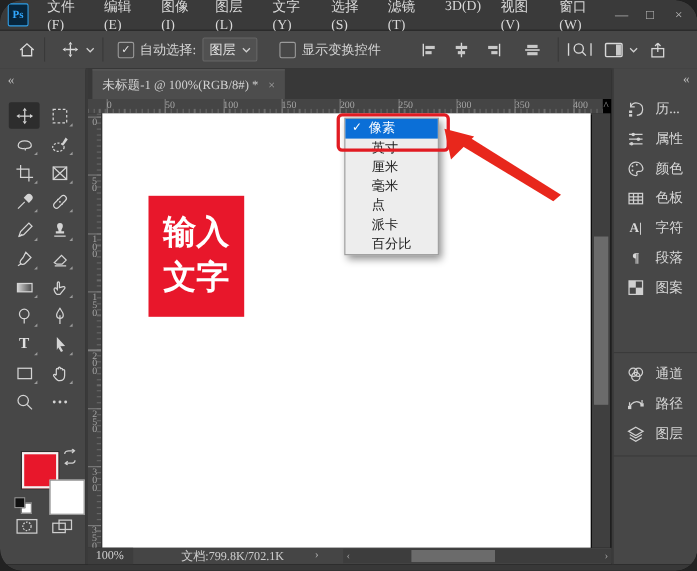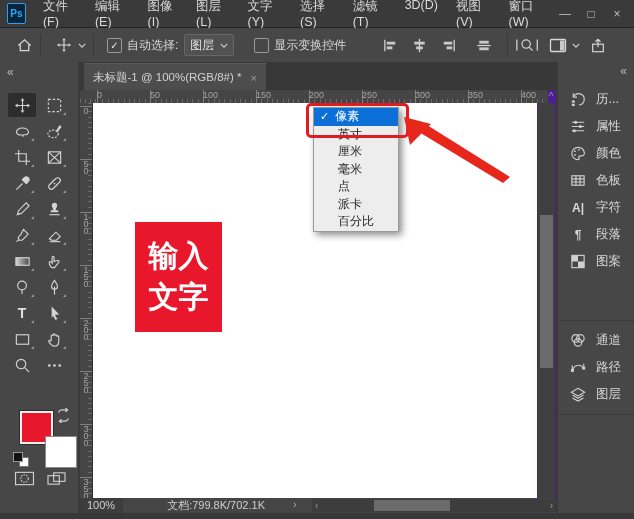--- a/index.html
+++ b/index.html
@@ -1,18 +1,18 @@
 <!DOCTYPE html>
 <html><head>
 <meta charset="utf-8">
 <style>
   html,body{margin:0;padding:0;background:#222;}
   .app{position:relative;width:634px;height:519px;overflow:hidden;
-       font-family:Liberation Sans, sans-serif;
-       background:#4c1d95;color:#d6d6d6;font-size:12px;}
+       font-family:Liberation Serif, serif;
+       background:#000000;color:#d6d6d6;font-size:12px;border-radius:20px;}
 
   
   .titlebar{position:absolute;left:0;top:0;width:634px;height:27px;background:#3a3a3a;
             border-bottom:1px solid #232323;display:flex;align-items:center;}
   .pslogo{width:19px;height:19px;margin:0 9px 0 7px;background:#07253c;border:1px solid #2f9fe8;
           color:#31a8ff;font-size:10px;font-weight:bold;display:flex;align-items:center;justify-content:center;border-radius:2px;}
   .menus{display:flex;gap:2px;}
   .menus span{padding:4px 8px;color:#dadada;font-size:12.5px;cursor:default;}
   .winctl{margin-left:auto;display:flex;gap:4px;margin-right:6px;color:#bdbdbd;}
   .winctl span{width:22px;text-align:center;font-size:12px;}
@@ -66,21 +66,21 @@
   .vruler{position:absolute;left:80px;top:103px;width:12px;height:395px;background:#454545;border-right:1px solid #303030;
     background-image:repeating-linear-gradient(to bottom,#808080 0,#808080 1px,transparent 1px,transparent 53px),
                      repeating-linear-gradient(to bottom,#6a6a6a 0,#6a6a6a 1px,transparent 1px,transparent 5.3px);
     background-size:12px 100%,4px 100%;background-position:0 3px,100% 3px;background-repeat:repeat-y;}
   .vnum{position:absolute;left:1px;font-size:9px;color:#a5a5a5;writing-mode:vertical-rl;text-orientation:upright;letter-spacing:-3px;}
   .scrollup{position:absolute;left:546px;top:91px;width:10px;height:11px;color:#9a9a9a;font-size:10px;text-align:center;line-height:11px;}
 
   
   .canvas{position:absolute;left:93px;top:103px;width:444px;height:395px;background:#ffffff;}
   .redbox{position:absolute;left:135px;top:178px;width:87px;height:110px;background:#e8172b;
-          color:#fff;text-align:center;font-weight:bold;font-size:30px;line-height:41px;padding-top:13px;box-sizing:border-box;margin-top:44px;}
+          color:#fff;text-align:center;font-weight:bold;font-size:30px;line-height:41px;padding-top:13px;box-sizing:border-box;}
 
   
   .unitmenu{position:absolute;left:313px;top:107px;width:84px;background:#ededed;border:1px solid #9a9a9a;
             box-shadow:3px 3px 7px rgba(0,0,0,.45);font-size:12px;color:#1d1d1d;}
   .uitem{height:17.5px;line-height:17.5px;padding-left:24px;white-space:nowrap;}
   .uitem.sel{background:#0b6fd7;color:#fff;padding-left:6px;display:flex;gap:6px;align-items:center;}
   .uitem.sel .ck{font-size:11px;}
 
   
   .annrect{position:absolute;left:306px;top:103px;width:97px;height:29px;border:3px solid #e11b22;border-radius:5px;pointer-events:none;}

